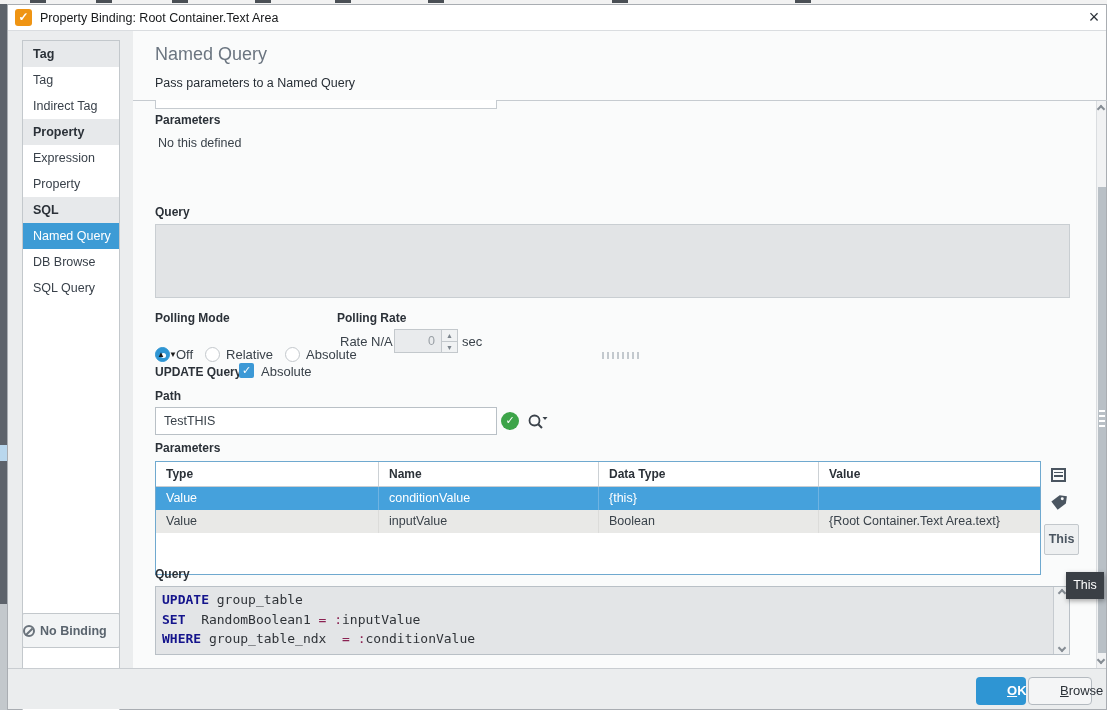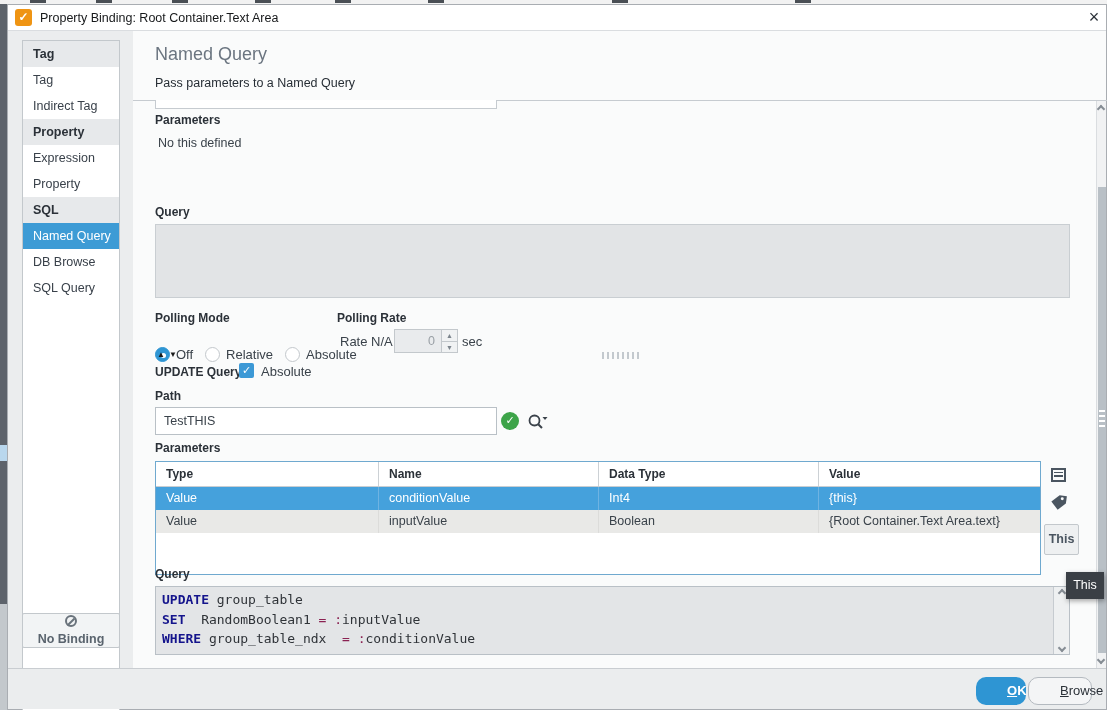--- a/index.html
+++ b/index.html
@@ -28,21 +28,21 @@
              text-align:center; line-height:24px; cursor:default; }
 
   
   .sidebar { left:22px; top:40px; width:98px; height:684px; background:#ffffff; border:1px solid #c3c8cc; }
   .sb-item { height:26px; line-height:26px; padding-left:10px; font-size:12.5px; color:#39414a;
              white-space:nowrap; overflow:hidden; }
   .sb-header { background:#e7e9eb; font-weight:bold; color:#2b3138; }
   .sb-selected { background:#3d9bd5; color:#ffffff; }
   .no-binding-btn { left:22px; top:613px; width:98px; height:35px; background:#f2f4f5;
                     border:1px solid #c3c8cc; border-radius:2px; display:flex; align-items:center;
-                    justify-content:center; gap:5px; font-size:12.5px; font-weight:bold; color:#5a646e;flex-direction:column; }
+                    justify-content:flex-start; gap:5px; font-size:12.5px; font-weight:bold; color:#5a646e; }
   .no-icon { width:12px; height:12px; border:2px solid #6a737c; border-radius:50%; position:relative; display:inline-block; }
   .no-icon::after { content:""; position:absolute; left:-1px; top:4px; width:10px; height:2px;
                     background:#6a737c; transform:rotate(-45deg); }
 
   
   .main-bg { left:133px; top:31px; width:973px; height:637px; background:#fafbfb; }
   .hdr-title { left:155px; top:44px; font-size:18px; color:#6b7580; }
   .hdr-sub { left:155px; top:76px; font-size:12.5px; color:#272e35; }
   .hdr-sep { left:133px; top:100px; width:974px; height:1px; background:#c6cbd0; }
 
@@ -133,21 +133,21 @@
   .vs-up { position:absolute; left:1px; top:5px; }
   .vs-down { position:absolute; left:1px; bottom:5px; }
   .vs-thumb { position:absolute; left:1px; top:86px; width:8px; height:466px; background:#b9c0c6;
               display:flex; align-items:center; justify-content:center; }
   .vs-grip { width:6px; height:20px;
              background:repeating-linear-gradient(180deg,#ffffff 0 2px,transparent 2px 5px); }
 
   
   .footer-sep { left:8px; top:668px; width:1098px; height:1px; background:#c9cdd1; }
   .footer { left:8px; top:669px; width:1098px; height:40px; background:#ebedee; }
-  .btn { border-radius:10px; text-align:center; font-size:13px;padding-left:31px; }
+  .btn { border-radius:4px; text-align:center; font-size:13px;padding-left:31px; }
   .btn-label { display:block; }
   .btn-label::first-letter { text-decoration:underline; }
   .ok-btn { left:976px; top:677px; width:50px; height:28px; background:#2e95d3; color:#ffffff;
             font-weight:bold; line-height:28px; }
   .cancel-btn { left:1028px; top:677px; width:64px; height:28px; background:#f4f5f6; border:1px solid #b4bac0;
                 color:#2b3138; line-height:26px; }
 
   
   .search-wrap { left:526px; top:411px; width:24px; height:22px; }
 </style>
@@ -251,21 +251,20 @@
     <div class="thead" id="table-header">
         <div class="th">Type</div>
         <div class="th">Name</div>
         <div class="th">Data Type</div>
         <div class="th">Value</div>
       </div>
     <div id="table-body">
         <div class="tr tr-selected">
           <div class="td">Value</div>
           <div class="td">conditionValue</div>
-          <div class="td">Int4</div>
           <div class="td">{this}</div>
         </div>
         <div class="tr">
           <div class="td">Value</div>
           <div class="td">inputValue</div>
           <div class="td">Boolean</div>
           <div class="td">{Root Container.Text Area.text}</div>
         </div>
       </div>
   </div>

